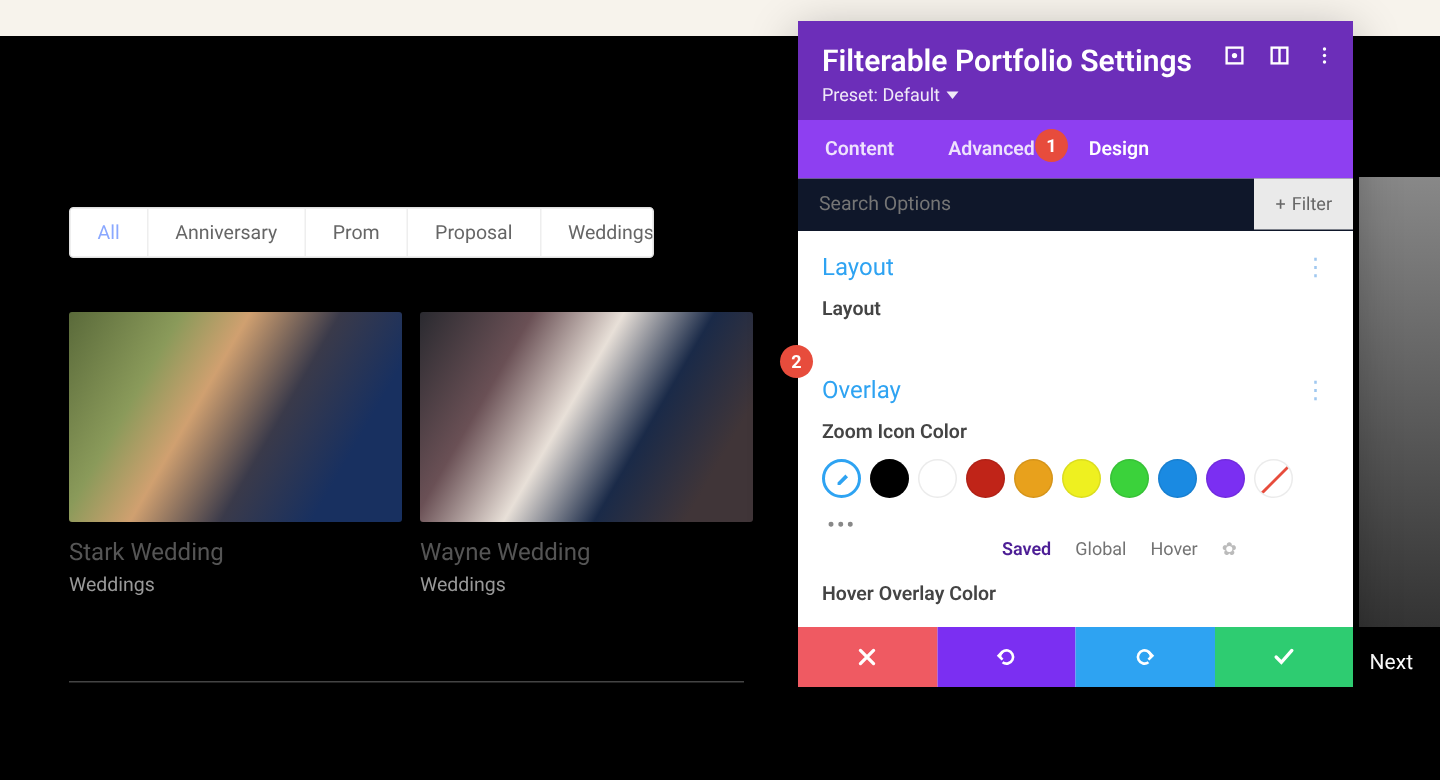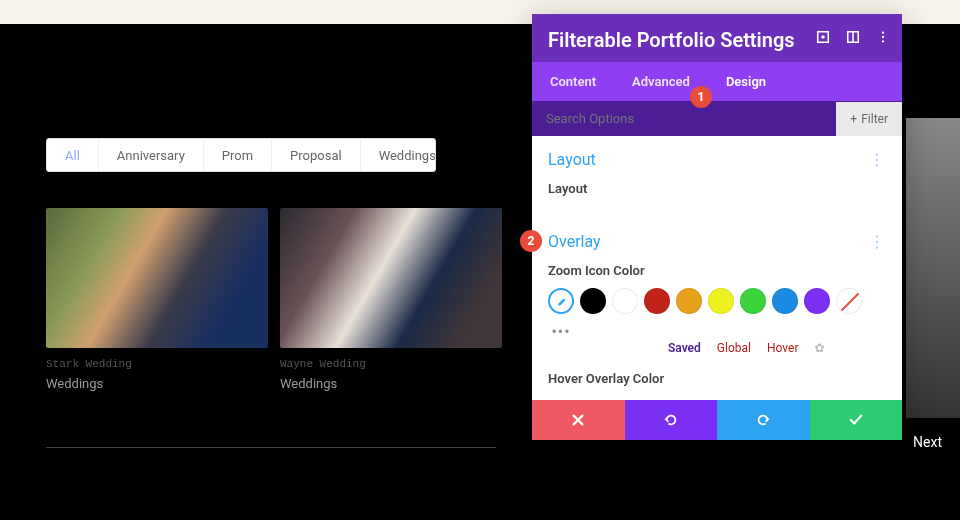--- a/index.html
+++ b/index.html
@@ -8,58 +8,58 @@
 .content-area { position: absolute; top: 114px; left: 46px; width: 440px; }
 .filters-bar { display: flex; background: #fff; border: 1px solid #e0e0e0; border-radius: 3px; overflow: hidden; margin-bottom: 36px; height: 34px; width: 390px; }
 .filter-item { flex: none; padding: 16px 18px; font-size: 13px; color: #666; display: flex; align-items: center; cursor: pointer; border-right: 1px solid #eee; }
 .filter-item.active { color: #8aa8ff; }
 .filter-item:last-child { border-right: none; }
 .portfolio-grid { display: flex; gap: 12px; }
 .portfolio-item { width: 222px; }
 .thumb { width: 222px; height: 140px; background: #888; border-radius: 2px; }
 .thumb1 { background: linear-gradient(120deg,#5a6a3a 0%,#8a9a5a 25%,#d0a070 40%,#3a3a4a 60%,#183060 80%); }
 .thumb2 { background: linear-gradient(120deg,#2a2a30 0%,#6a5055 25%,#e8e0d8 45%,#1a2a48 65%,#403538 85%); }
-.item-title { color: #555; font-size: 11px; margin-top: 10px; font-family: Liberation Mono, monospace; }
+.item-title { color: #555; font-size: 16px; margin-top: 10px; }
 .item-cat { color: #999; font-size: 13px; margin-top: 6px; }
 .divider { border-top: 1px solid #444; margin-top: 56px; width: 450px; }
 .next-link { position: absolute; right: 18px; bottom: 70px; color: #fff; font-size: 14px; }
 
 .right-photo { position: absolute; right: 0; top: 94px; width: 54px; height: 300px; background: linear-gradient(#888,#333); }
 
 .panel { position: absolute; top: 14px; left: 532px; width: 370px; background: #fff; box-shadow: 0 8px 30px rgba(0,0,0,0.3); }
 .panel-header { background: #6c2eb9; color: #fff; padding: 14px 16px 10px; }
 .panel-title { font-size: 20px; font-weight: 600; }
 .panel-preset { font-size: 12px; opacity: .9; margin-top: 4px; display: flex; align-items: center; gap: 4px; }
 .header-icons { position: absolute; top: 16px; right: 12px; display: flex; gap: 16px; color: #fff; font-size: 14px; }
 .header-icons svg { width: 14px; height: 14px; fill: none; stroke: #fff; stroke-width: 1.8; }
 
 .tabs { background: #8e3ff1; display: flex; }
 .tab { padding: 12px 18px; color: #fff; font-size: 13px; font-weight: 600; opacity: .85; cursor: pointer; position: relative; }
 .tab.active { opacity: 1; }
 
-.search-row { display: flex; background: #4c1d95; align-items: flex-end; }
+.search-row { display: flex; background: #0f172a; align-items: flex-start; }
 .search-input { flex: 1; border: none; background: transparent; padding: 10px 14px; font-size: 13px; color: #888; outline: none; }
 .filter-btn { background: #eaeaea; border: none; padding: 10px 14px; font-size: 12px; color: #666; cursor: pointer; display: flex; align-items: center; gap: 4px; }
 
 .panel-body { padding: 14px 16px 0; }
 .section-title { color: #2ea3f2; font-size: 16px; margin-bottom: 12px; display: flex; justify-content: space-between; align-items: center; }
 .section-dots { color: #a0c8f0; font-size: 16px; letter-spacing: 1px; }
 .field-label { font-size: 13px; color: #444; font-weight: 600; margin-bottom: 8px; }
 .select-box { background: #f1f1f2; border-radius: 3px; padding: 10px 12px; font-size: 13px; color: #666; display: flex; justify-content: space-between; align-items: center; cursor: pointer; }
 .section-gap { height: 28px; }
 
 .swatch-row { display: flex; gap: 6px; margin-top: 10px; margin-bottom: 8px; }
 .swatch { width: 26px; height: 26px; border-radius: 50%; border: 1px solid rgba(0,0,0,0.08); cursor: pointer; }
 .swatch.picker { border: 2px solid #2ea3f2; display: flex; align-items: center; justify-content: center; }
 .swatch.none { background: #fff; position: relative; overflow: hidden; }
 .swatch.none::after { content: ""; position: absolute; left: -4px; top: 50%; width: 34px; height: 2px; background: #e74c3c; transform: rotate(-45deg); }
 .swatch-more { width: 26px; text-align: center; color: #888; font-size: 16px; letter-spacing: 1px; margin-top: 2px; }
 
 .palette-tabs { display: flex; gap: 16px; font-size: 12px; margin-left: 120px; align-items: center; }
-.palette-tab { color: #b91c1c; cursor: pointer; }
+.palette-tab { color: #737373; cursor: pointer; }
 .palette-tab.active { color: #4c1d95; font-weight: 600; }
 .gear-icon { color: #bbb; font-size: 12px; }
 
 .panel-footer { display: flex; height: 40px; margin-top: 14px; }
 .footer-btn { flex: 1; border: none; color: #fff; font-size: 14px; cursor: pointer; display: flex; align-items: center; justify-content: center; }
 .btn-cancel { background: #ef5a62; }
 .btn-undo { background: #7b2ff2; }
 .btn-redo { background: #2ea3f2; }
 .btn-save { background: #2ecc71; }
 
@@ -102,20 +102,24 @@
 
     <div class="divider"></div>
   </div>
 
   <div class="next-link">Next</div>
 </div>
 
 <div class="panel">
   <div class="panel-header">
     <div class="panel-title">Filterable Portfolio Settings</div>
+    <div class="panel-preset">
+      <span>Preset: Default</span>
+      <span class="chev"></span>
+    </div>
     <div class="header-icons">
       <span><svg viewBox="0 0 16 16">
             <rect x="2" y="2" width="12" height="12"></rect>
             <circle cx="8" cy="8" r="2" fill="#fff" stroke="none"></circle>
           </svg></span>
       <span><svg viewBox="0 0 16 16">
             <rect x="2" y="2" width="12" height="12"></rect>
             <line x1="8" y1="2" x2="8" y2="14"></line>
           </svg></span>
       <span><svg viewBox="0 0 16 16">

